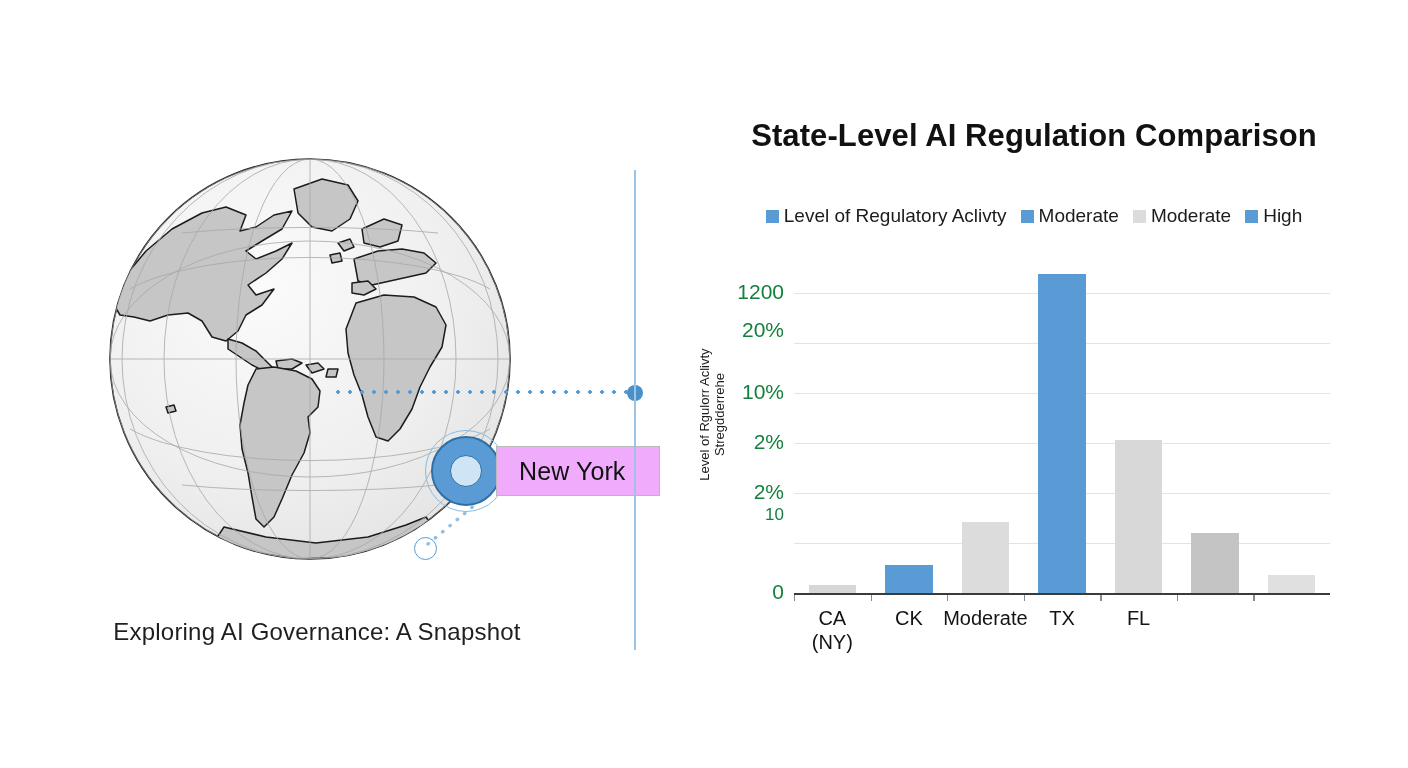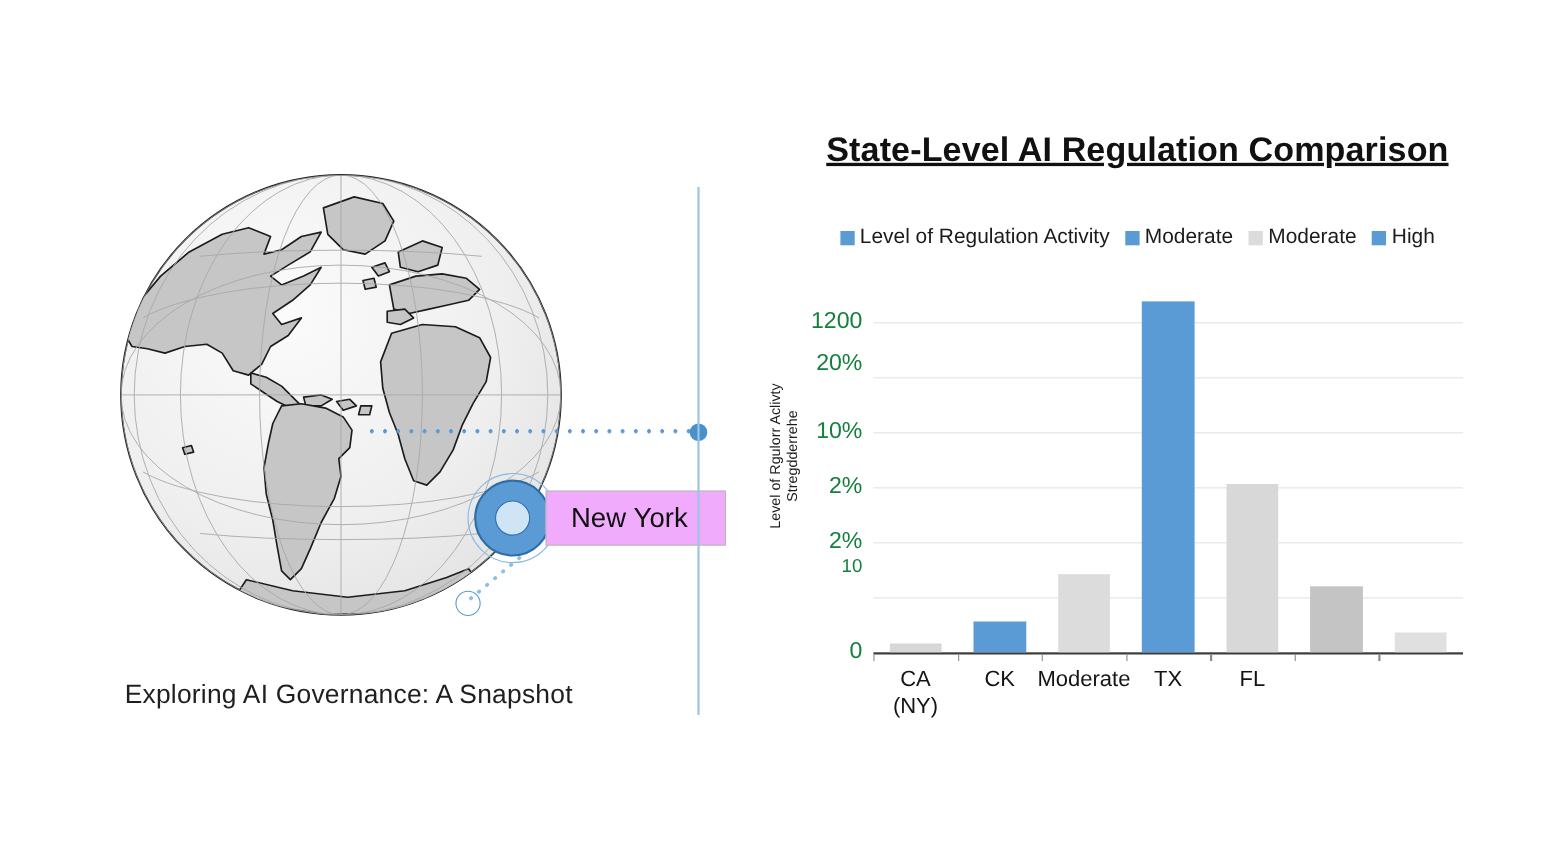--- a/index.html
+++ b/index.html
@@ -123,21 +123,20 @@
   }
   .chart-title {
     position: absolute;
     left: 0; top: 118px;
     width: 748px;
     text-align: center;
     font-size: 31px;
     font-weight: bold;
     color: #111111;
     letter-spacing: .1px;
-    text-decoration: underline;
   }
   .legend {
     position: absolute;
     left: 0; top: 205px;
     width: 748px;
     display: flex;
     justify-content: center;
     align-items: center;
     gap: 14px;
   }
@@ -300,21 +299,21 @@
 
   <div class="divider-line"></div>
 
   <div class="chart-panel">
 
     <div class="chart-title">State-Level AI Regulation Comparison</div>
 
     <div class="legend" id="legend">
         <div class="legend-item">
           <span class="legend-swatch" style="background: rgb(91, 155, 213);"></span>
-          <span class="legend-text">Level of Regulation Activity</span>
+          <span class="legend-text">Level of Regulatory Aclivty</span>
         </div>
         <div class="legend-item">
           <span class="legend-swatch" style="background: rgb(91, 155, 213);"></span>
           <span class="legend-text">Moderate</span>
         </div>
         <div class="legend-item">
           <span class="legend-swatch" style="background: rgb(220, 220, 220);"></span>
           <span class="legend-text">Moderate</span>
         </div>
         <div class="legend-item">

